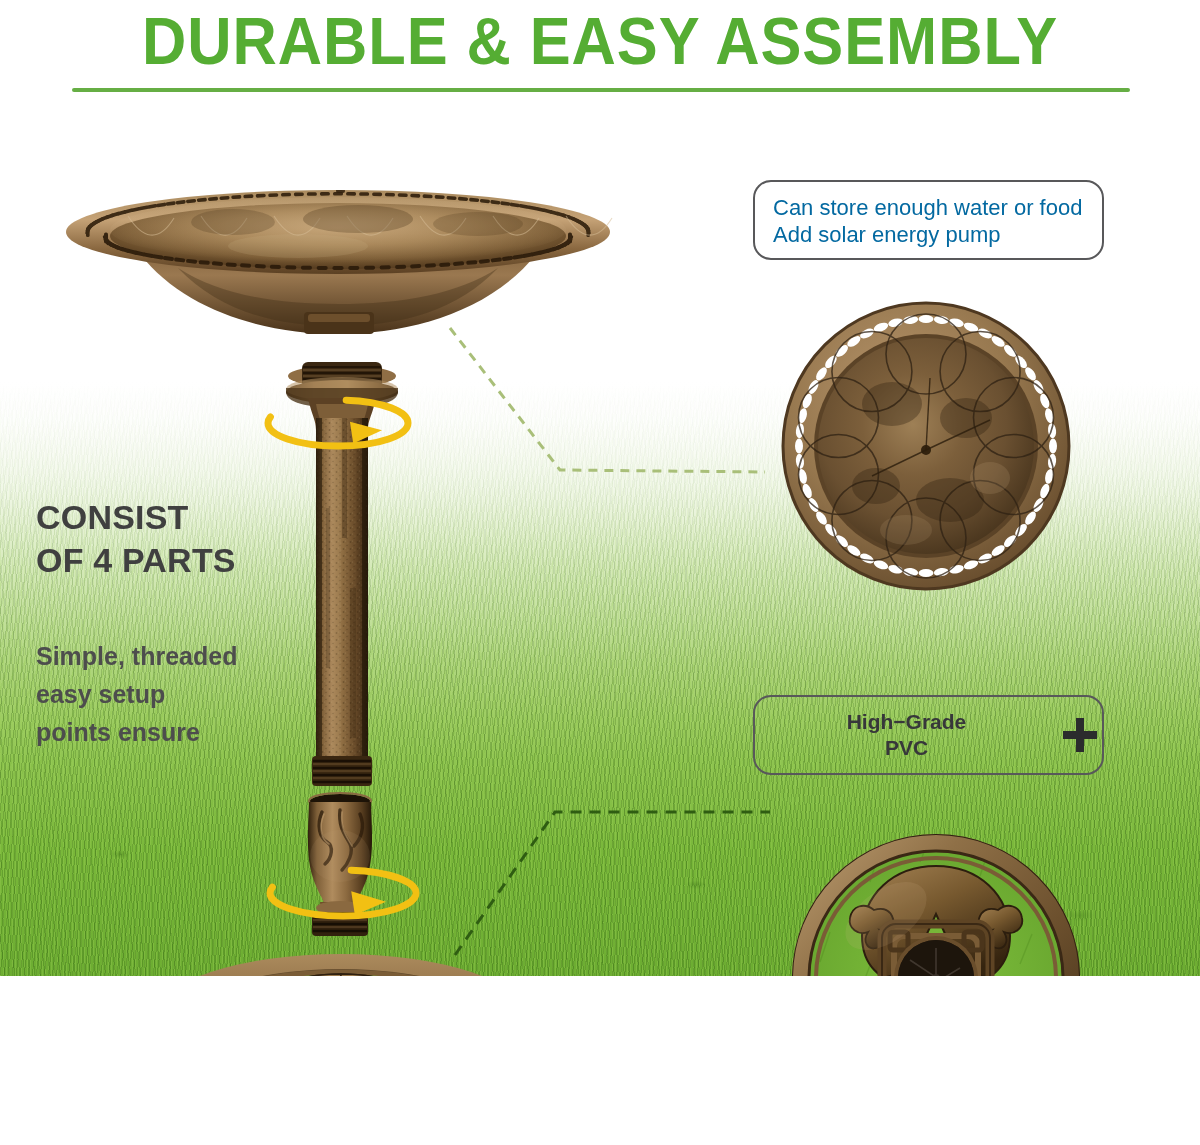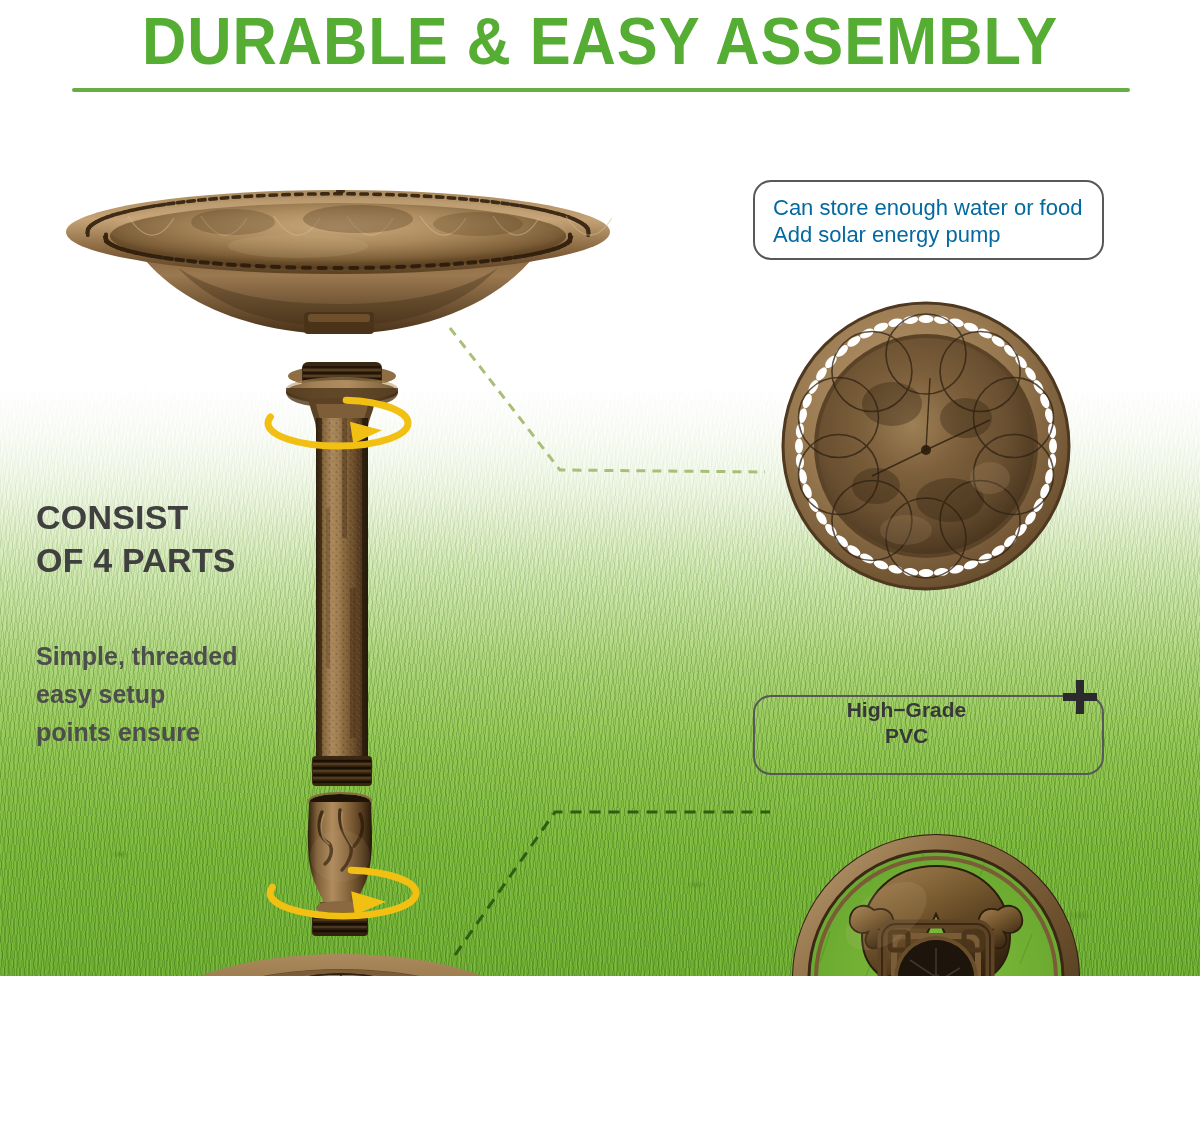--- a/index.html
+++ b/index.html
@@ -79,21 +79,21 @@
     position:absolute;border:2px solid #58585a;border-radius:18px;background:transparent;
     box-sizing:border-box;
   }
   #callout-top{left:753px;top:180px;width:351px;height:80px;}
   #callout-top .ln{
     position:absolute;left:18px;font-size:22px;line-height:27px;color:#0369a1;white-space:nowrap;
   }
   #callout-top .ln1{top:12px;}
   #callout-top .ln2{top:39px;}
 
-  #callout-mat{left:753px;top:695px;width:351px;height:80px;display:flex;align-items:flex-start;}
+  #callout-mat{left:753px;top:695px;width:351px;height:80px;display:flex;align-items:center;}
   .mat-col{flex:1 1 0;text-align:center;font-size:21px;line-height:26px;font-weight:700;color:#37373a;}
   .mat-plus{
     width:44px;flex:0 0 44px;text-align:center;
     font-size:44px;line-height:40px;font-weight:700;color:#222;
     position:relative;
   }
   .plus-h{position:absolute;left:50%;top:50%;width:34px;height:8px;background:#2b2b2d;transform:translate(-50%,-50%);}
   .plus-v{position:absolute;left:50%;top:50%;width:8px;height:34px;background:#2b2b2d;transform:translate(-50%,-50%);}
 
   

